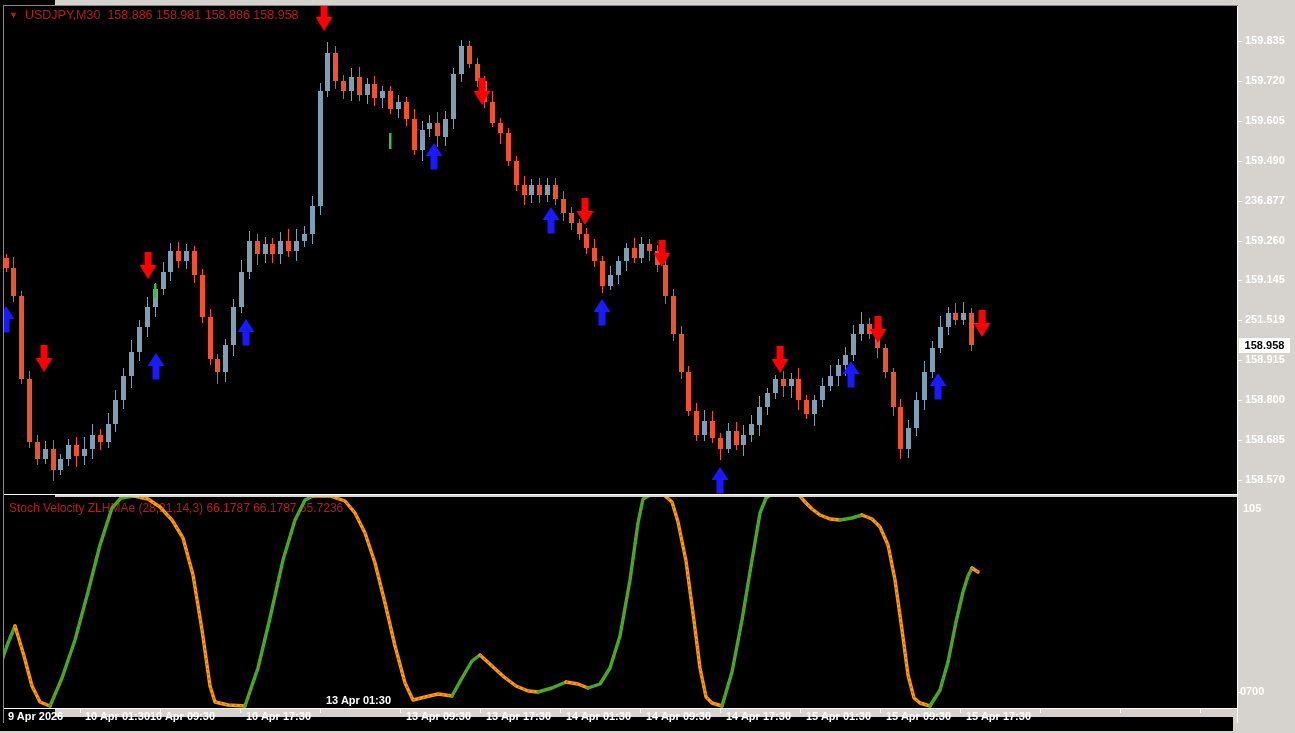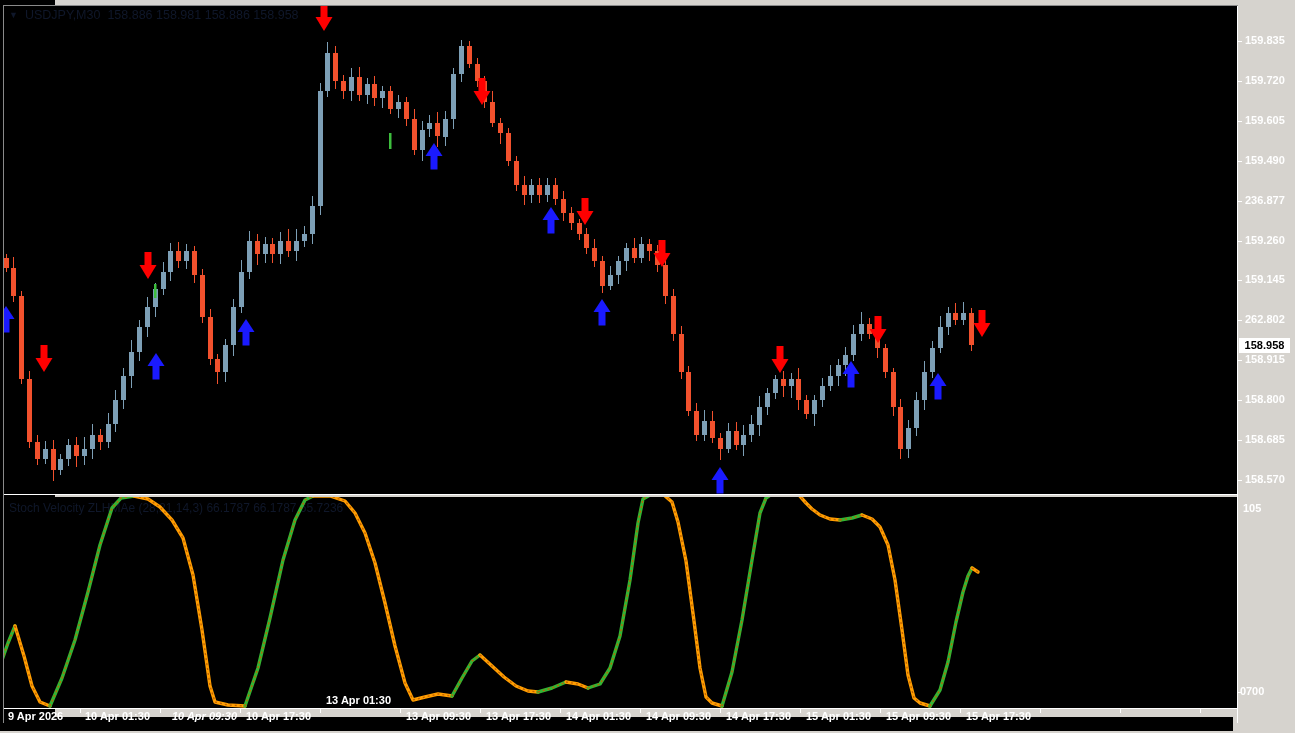--- a/index.html
+++ b/index.html
@@ -8,21 +8,21 @@
   .pane{position:absolute;background:#000;}
   #main-pane{left:4px;top:6px;width:1233px;height:488px;}
   #indicator-pane{left:4px;top:497px;width:1233px;height:211px;}
   #time-axis{left:4px;top:709px;width:1233px;height:14px;background:#000;}
   #price-axis{left:1238px;top:6px;width:55px;height:717px;background:#000;}
   .sepline{position:absolute;background:#fff;}
   .shadowline{position:absolute;background:#8a8a8a;}
   svg{position:absolute;left:0;top:0;}
   #main-svg{left:4px;top:6px;z-index:3;}
   #ind-svg{left:4px;top:497px;z-index:4;}
-  .chart-title{position:absolute;left:9px;color:#0f172a;font-size:12.5px;z-index:2;white-space:nowrap;}
+  .chart-title{position:absolute;left:9px;color:#b91c1c;font-size:12.5px;z-index:2;white-space:nowrap;}
   #main-title{top:8px;}
   #ind-title{top:501px;font-size:12px;}
   .dd{font-size:9px;margin-right:7px;position:relative;top:-1px;}
   .axis-label{position:absolute;color:#fff;font-size:11px;font-weight:700;white-space:nowrap;z-index:5;}
   .tick{position:absolute;background:#fff;z-index:5;}
   #price-badge{position:absolute;left:1239px;width:51px;height:15px;background:#fff;color:#000;
      font-size:11px;font-weight:700;text-align:center;line-height:15px;z-index:6;}
   #edge-right{position:absolute;left:1293px;top:0;width:2px;height:733px;background:#d6d3ce;}
 </style>
 </head>
@@ -422,33 +422,33 @@
 <div class="axis-label" style="left:1245px;top:114px;">159.605</div>
 <div class="tick" style="left:1238px;top:121px;width:4px;height:1px;"></div>
 <div class="axis-label" style="left:1245px;top:154px;">159.490</div>
 <div class="tick" style="left:1238px;top:161px;width:4px;height:1px;"></div>
 <div class="axis-label" style="left:1245px;top:194px;">236.877</div>
 <div class="tick" style="left:1238px;top:201px;width:4px;height:1px;"></div>
 <div class="axis-label" style="left:1245px;top:234px;">159.260</div>
 <div class="tick" style="left:1238px;top:241px;width:4px;height:1px;"></div>
 <div class="axis-label" style="left:1245px;top:273px;">159.145</div>
 <div class="tick" style="left:1238px;top:280px;width:4px;height:1px;"></div>
-<div class="axis-label" style="left:1245px;top:313px;">262.802</div>
+<div class="axis-label" style="left:1245px;top:313px;">251.519</div>
 <div class="tick" style="left:1238px;top:320px;width:4px;height:1px;"></div>
 <div class="axis-label" style="left:1245px;top:353px;">158.915</div>
 <div class="tick" style="left:1238px;top:360px;width:4px;height:1px;"></div>
 <div class="axis-label" style="left:1245px;top:393px;">158.800</div>
 <div class="tick" style="left:1238px;top:400px;width:4px;height:1px;"></div>
 <div class="axis-label" style="left:1245px;top:433px;">158.685</div>
 <div class="tick" style="left:1238px;top:440px;width:4px;height:1px;"></div>
 <div class="axis-label" style="left:1245px;top:473px;">158.570</div>
 <div class="tick" style="left:1238px;top:480px;width:4px;height:1px;"></div>
 <div class="axis-label" style="left:8px;top:710px;">9 Apr 2026</div>
 <div class="axis-label" style="left:85px;top:710px;">10 Apr 01:30</div>
-<div class="axis-label" style="left:172px;top:710px;font-style:italic;">10 Apr 09:30</div>
+<div class="axis-label" style="left:150px;top:710px;">10 Apr 09:30</div>
 <div class="axis-label" style="left:246px;top:710px;">10 Apr 17:30</div>
 <div class="axis-label" style="left:326px;top:694px;">13 Apr 01:30</div>
 <div class="axis-label" style="left:406px;top:710px;">13 Apr 09:30</div>
 <div class="axis-label" style="left:486px;top:710px;">13 Apr 17:30</div>
 <div class="axis-label" style="left:566px;top:710px;">14 Apr 01:30</div>
 <div class="axis-label" style="left:646px;top:710px;">14 Apr 09:30</div>
 <div class="axis-label" style="left:726px;top:710px;">14 Apr 17:30</div>
 <div class="axis-label" style="left:806px;top:710px;">15 Apr 01:30</div>
 <div class="axis-label" style="left:886px;top:710px;">15 Apr 09:30</div>
 <div class="axis-label" style="left:966px;top:710px;">15 Apr 17:30</div>

